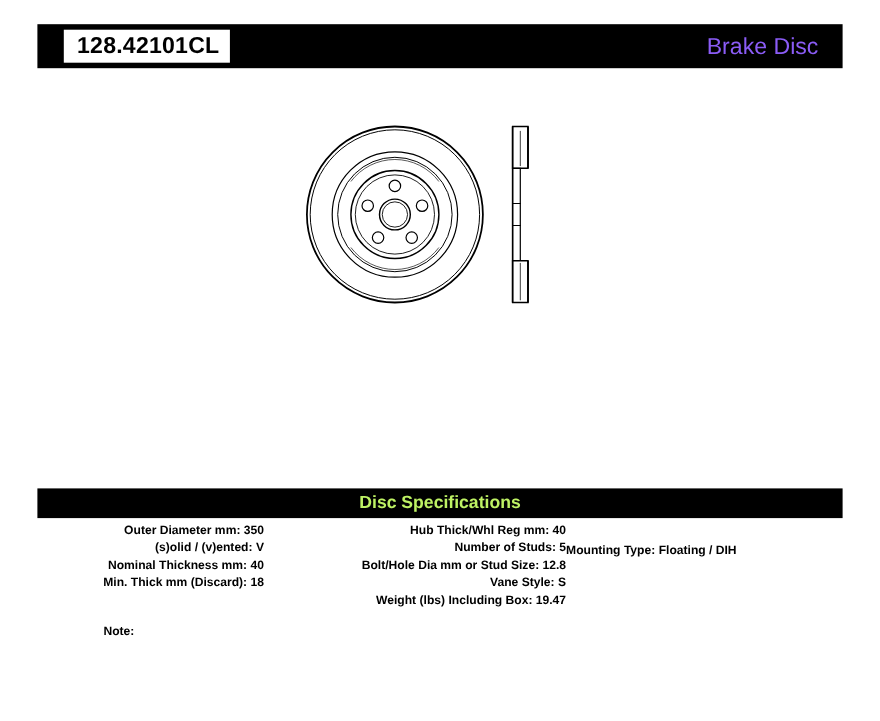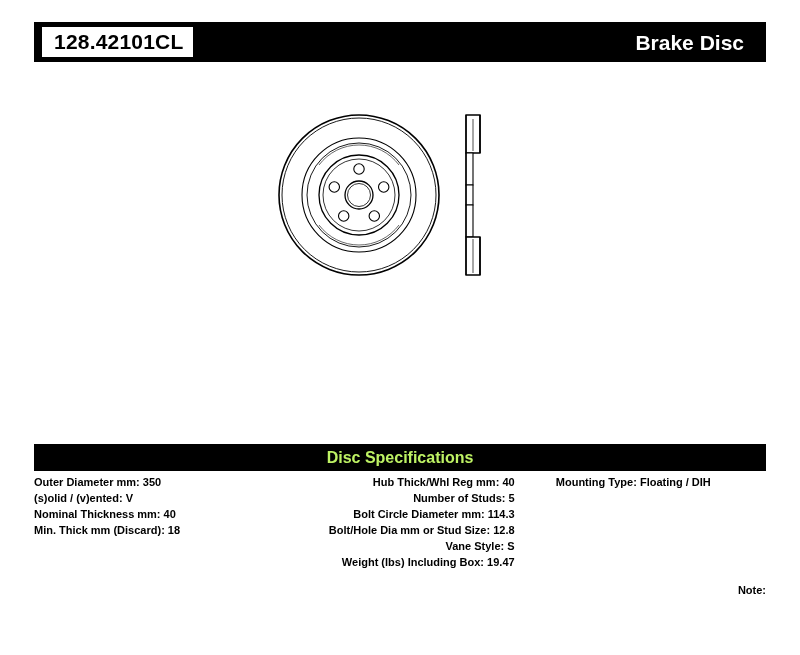--- a/index.html
+++ b/index.html
@@ -28,27 +28,27 @@
     align-items: center;
     justify-content: space-between;
   }
   .part-number {
     background: #ffffff;
     color: #000000;
     font-size: 21px;
     font-weight: bold;
     letter-spacing: 0.2px;
     padding: 4px 10px 5px 12px;
-    margin-left: 8px;
+    margin-left: 24px;
     line-height: 1;
   }
   .header-title {
-    color: #ffffff;
+    color: #8b5cf6;
     font-size: 21px;
-    font-weight: bold;
+    font-weight: normal;
     margin-right: 22px;
     line-height: 1;
   }
 
   
   .drawing-area {
     position: absolute;
     left: 34px;
     top: 80px;
     width: 732px;
@@ -87,46 +87,46 @@
     width: 732px;
     font-size: 11px;
     font-weight: bold;
   }
   .spec-cols {
     display: flex;
     align-items: flex-start;
   }
   .col-left {
     width: 210px;
-    text-align: left;
+    text-align: right;
     padding-right: 0;
   }
   .col-mid {
     width: 280px;
     text-align: right;
     padding-right: 0;
   }
   .col-right {
     width: 242px;
-    text-align: center;
+    text-align: left;
     padding-right: 14px;
+    margin-top: 19px;
   }
   .spec-line {
     line-height: 16px;
     white-space: nowrap;
   }
   .spec-line .val {
     font-weight: bold;
   }
   .note-row {
     margin-top: 14px;
     padding-left: 60px;
     font-size: 11px;
     font-weight: bold;
-    text-align: right;
   }
 </style>
 </head>
 <body>
 
 <div class="header-bar">
   <div class="part-number">128.42101CL</div>
   <div class="header-title">Brake Disc</div>
 </div>
 
@@ -215,24 +215,20 @@
     <div class="col-mid">
       <div class="spec-line">
         <span>Hub Thick/Whl Reg mm: </span>
         <span class="val">40</span>
       </div>
       <div class="spec-line">
         <span>Number of Studs: </span>
         <span class="val">5</span>
       </div>
       <div class="spec-line">
-        <span>Bolt Circle Diameter mm: </span>
-        <span class="val">114.3</span>
-      </div>
-      <div class="spec-line">
         <span>Bolt/Hole Dia mm or Stud Size: </span>
         <span class="val">12.8</span>
       </div>
       <div class="spec-line">
         <span>Vane Style: </span>
         <span class="val">S</span>
       </div>
       <div class="spec-line">
         <span>Weight (lbs) Including Box: </span>
         <span class="val">19.47</span>

